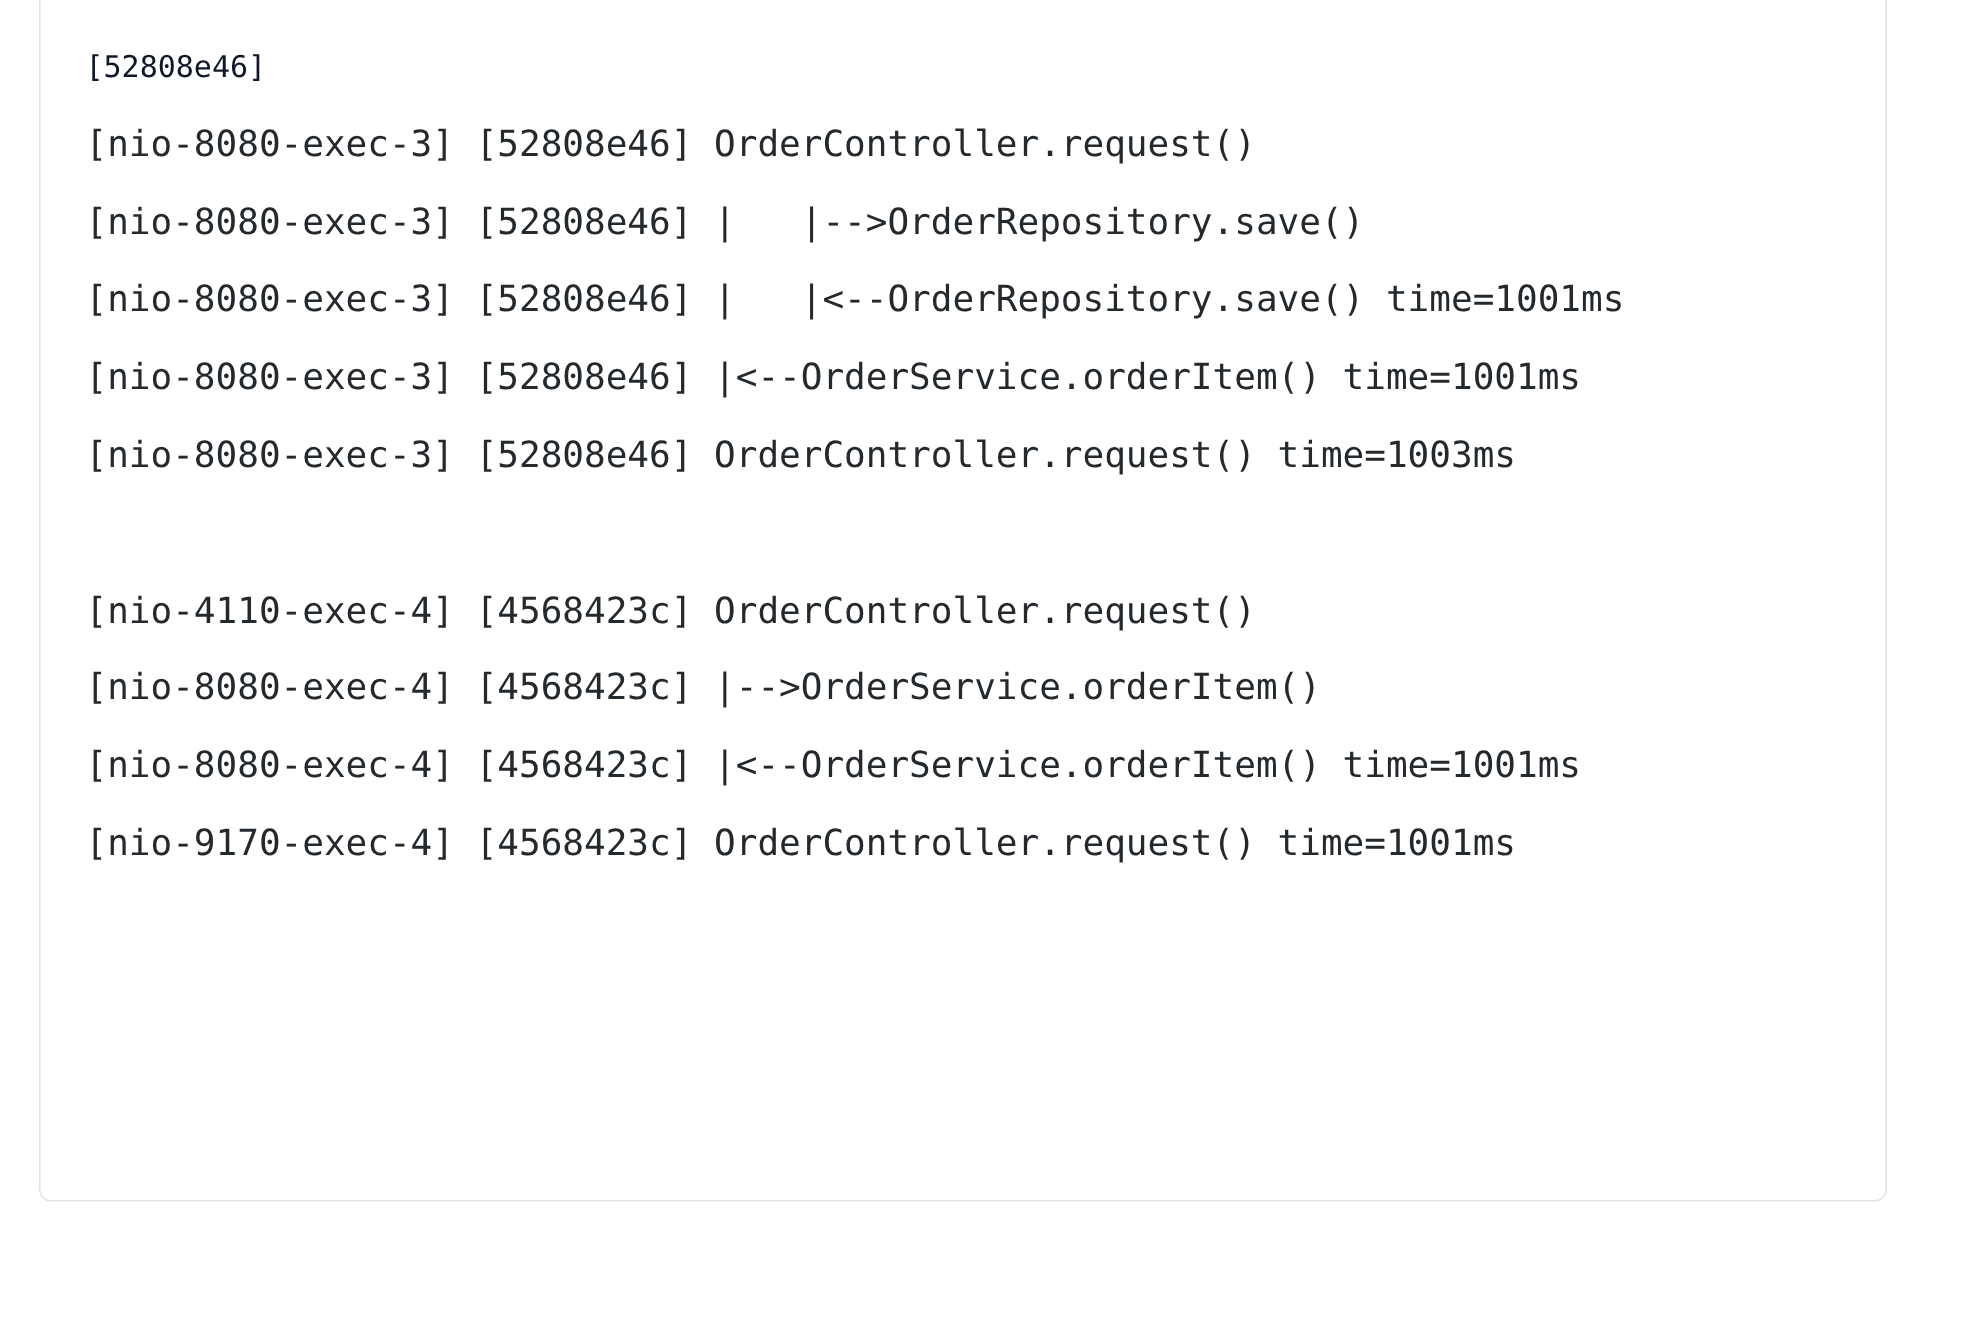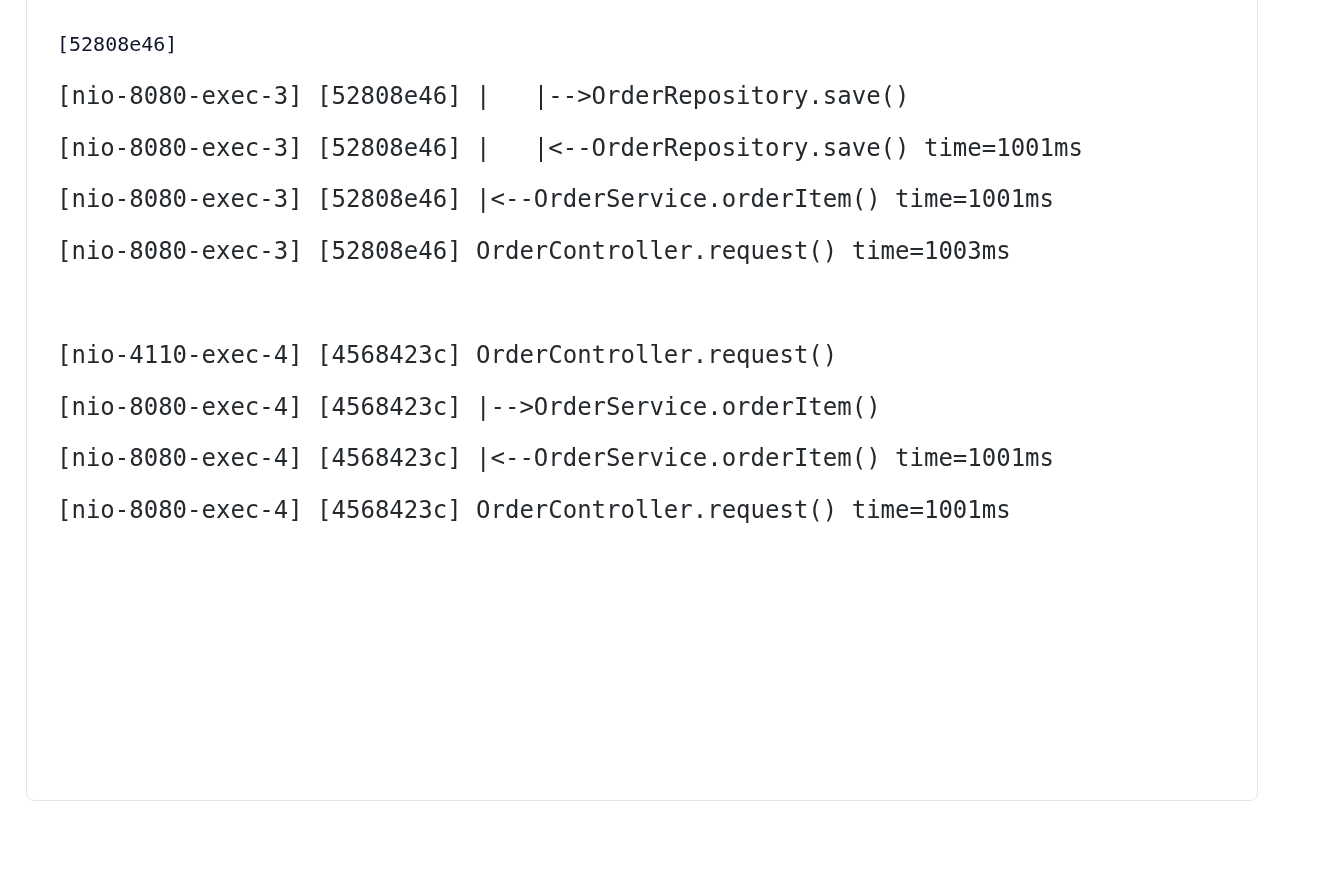--- a/index.html
+++ b/index.html
@@ -59,26 +59,27 @@
     height: 51.8px;
   }
 </style>
 </head>
 <body>
 
 <div id="log-card">
   <div id="log-body">
 
     <div class="trace-header">[52808e46]</div>
+    <div class="log-line">[nio-8080-exec-3] [52808e46] OrderController.request()</div>
     <div class="log-line">[nio-8080-exec-3] [52808e46] |   |--&gt;OrderRepository.save()</div>
     <div class="log-line">[nio-8080-exec-3] [52808e46] |   |&lt;--OrderRepository.save() time=1001ms</div>
     <div class="log-line">[nio-8080-exec-3] [52808e46] |&lt;--OrderService.orderItem() time=1001ms</div>
     <div class="log-line">[nio-8080-exec-3] [52808e46] OrderController.request() time=1003ms</div>
 
     <div class="block-gap"></div>
 
     <div class="log-line">[nio-4110-exec-4] [4568423c] OrderController.request()</div>
     <div class="log-line">[nio-8080-exec-4] [4568423c] |--&gt;OrderService.orderItem()</div>
     <div class="log-line">[nio-8080-exec-4] [4568423c] |&lt;--OrderService.orderItem() time=1001ms</div>
-    <div class="log-line">[nio-8080-exec-4] [4568423c] OrderController.request() time=1001ms</div>
+    <div class="log-line">[nio-9170-exec-4] [4568423c] OrderController.request() time=1001ms</div>
 
   </div>
 </div>
 
 </body></html>

